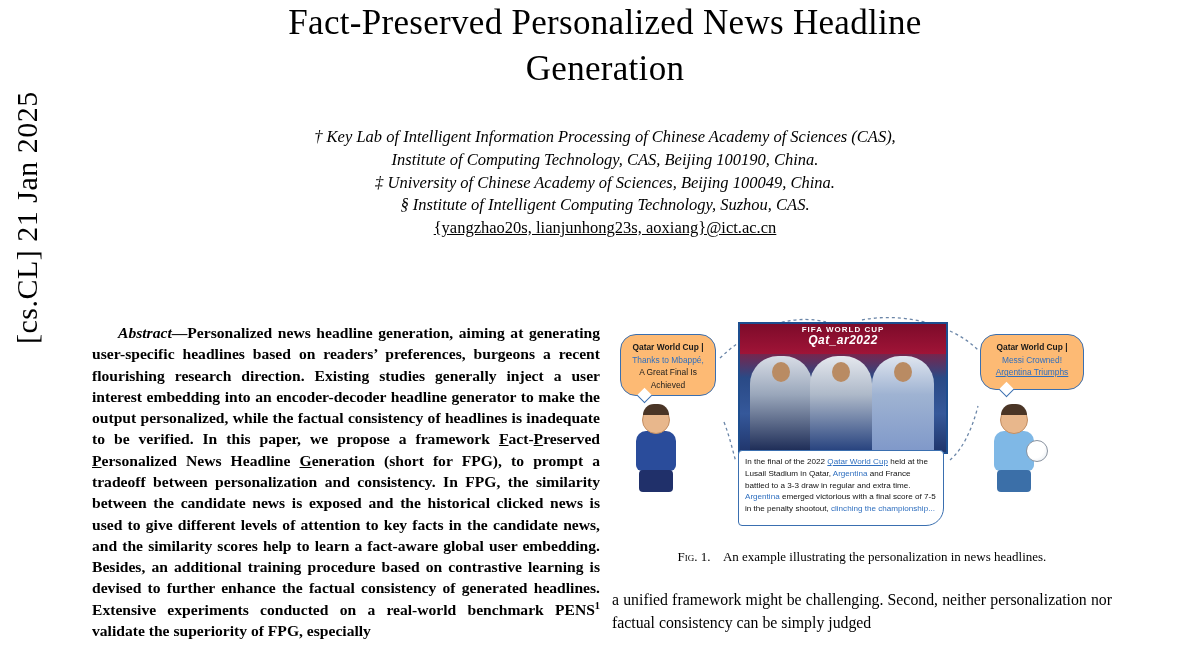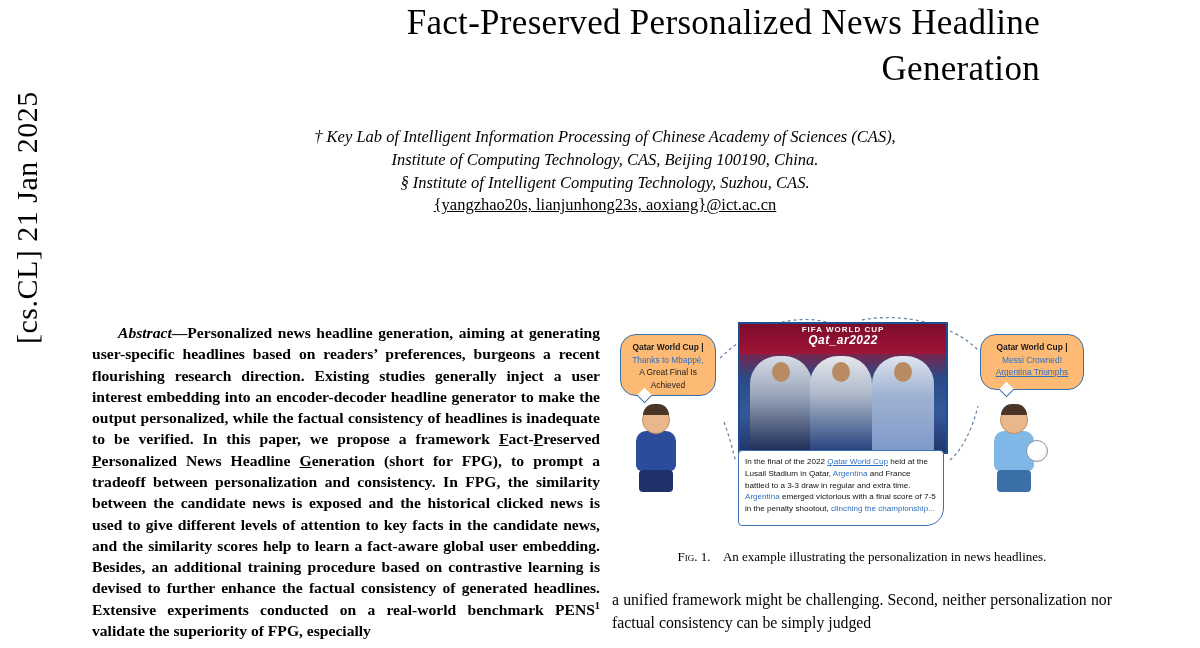--- a/index.html
+++ b/index.html
@@ -40,21 +40,20 @@
     width: 870px;
     text-align: center;
   }
   #paper-title {
     font-size: 35px;
     line-height: 1.32;
     letter-spacing: 0.3px;
     font-weight: normal;
     margin: 0;
     padding: 0;
-    text-align: right;
   }
 
   
   #authors-block {
     position: absolute;
     left: 170px;
     top: 126px;
     width: 870px;
     text-align: center;
     line-height: 1.38;
@@ -327,20 +326,21 @@
 <div id="title-block">
   <h1 id="paper-title">
     <span>Fact-Preserved Personalized News Headline</span><br>
     <span>Generation</span>
   </h1>
 </div>
 
 <div id="authors-block">
   <div class="affil-line">† Key Lab of Intelligent Information Processing of Chinese Academy of Sciences (CAS),</div>
   <div class="affil-line">Institute of Computing Technology, CAS, Beijing 100190, China.</div>
+  <div class="affil-line">‡ University of Chinese Academy of Sciences, Beijing 100049, China.</div>
   <div class="affil-line">§ Institute of Intelligent Computing Technology, Suzhou, CAS.</div>
   <div class="email-line">{yangzhao20s, lianjunhong23s, aoxiang}@ict.ac.cn</div>
 </div>
 
 <div id="col-left">
   <p id="abstract-par"><span class="abs-lead">Abstract</span><span>—</span><span>Personalized news headline generation, aiming at generating user-specific headlines based on readers’ preferences, burgeons a recent flourishing research direction. Existing studies generally inject a user interest embedding into an encoder-decoder headline generator to make the output personalized, while the factual consistency of headlines is inadequate to be verified. In this paper, we propose a framework </span><span class="u">F</span><span>act-</span><span class="u">P</span><span>reserved </span><span class="u">P</span><span>ersonalized News Headline </span><span class="u">G</span><span>eneration (short for FPG), to prompt a tradeoff between personalization and consistency. In FPG, the similarity between the candidate news is exposed and the historical clicked news is used to give different levels of attention to key facts in the candidate news, and the similarity scores help to learn a fact-aware global user embedding. Besides, an additional training procedure based on contrastive learning is devised to further enhance the factual consistency of generated headlines. Extensive experiments conducted on a real-world benchmark PENS</span><sup>1</sup><span> validate the superiority of FPG, especially</span></p>
 </div>
 
 <div id="col-right">
 

